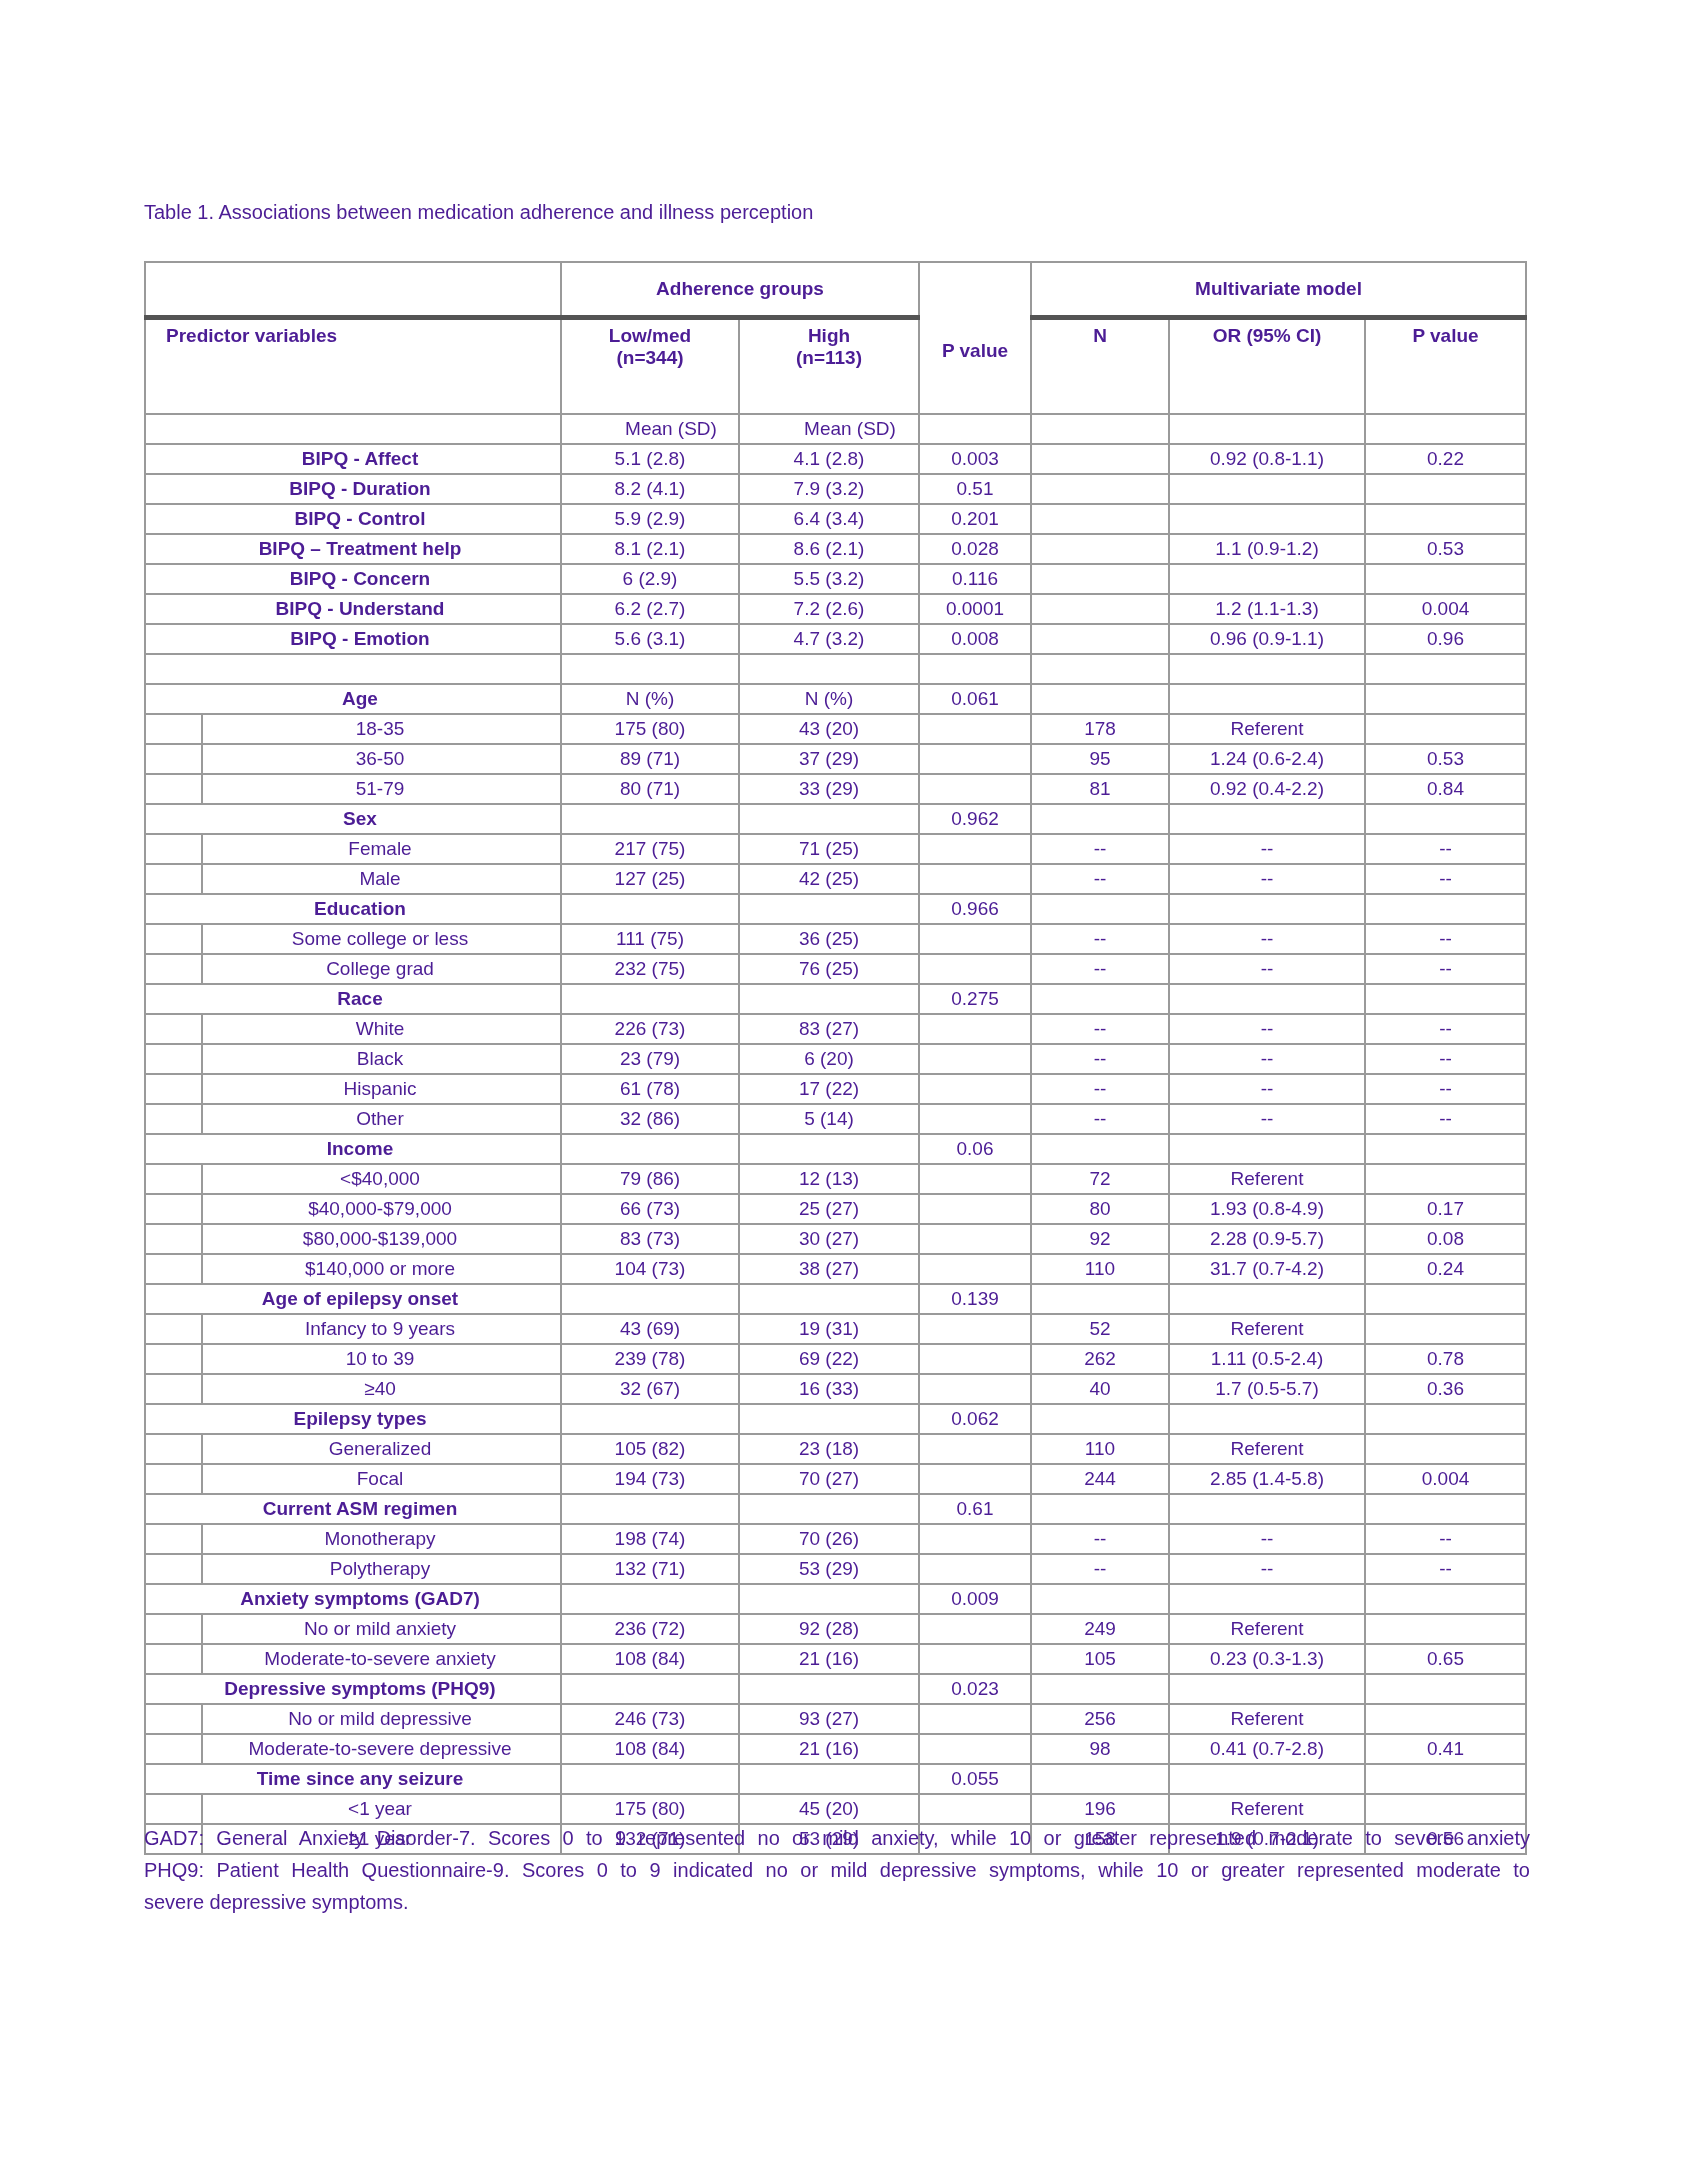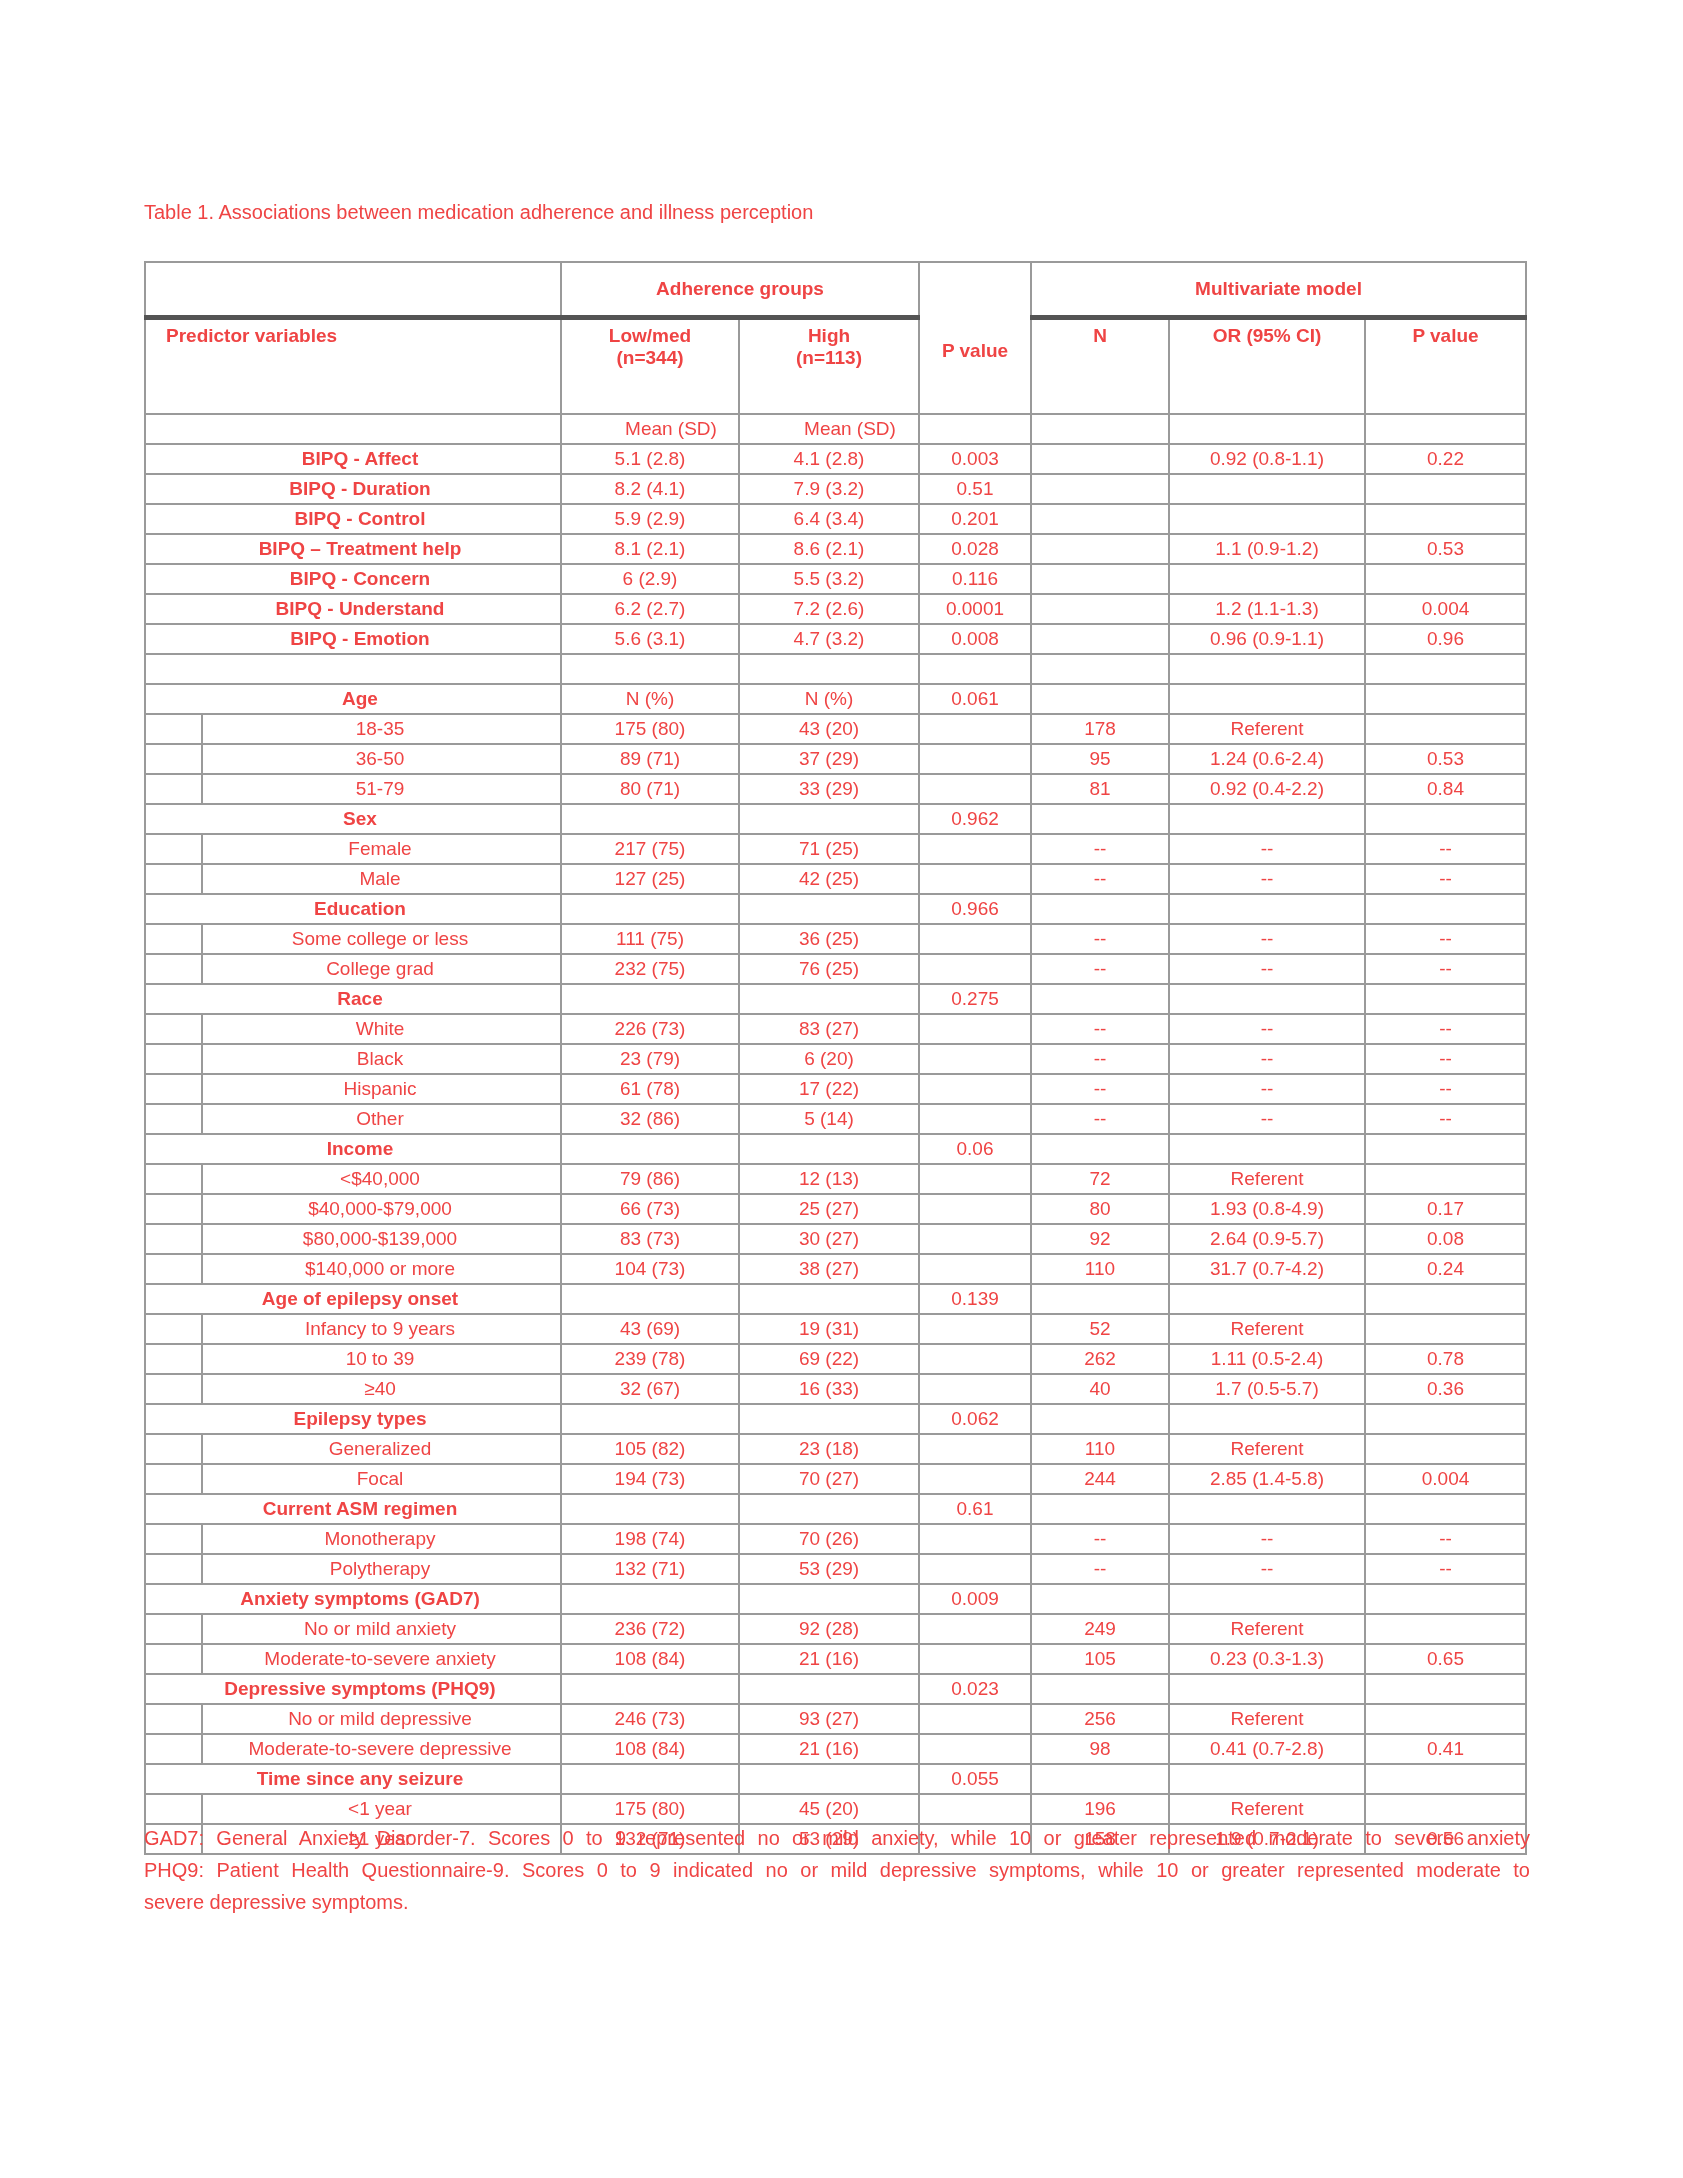--- a/index.html
+++ b/index.html
@@ -2,21 +2,21 @@
 <html><head>
 <meta charset="utf-8">
 <style>
   html,body{margin:0;padding:0;background:#ffffff;}
   .page{
     position:relative;
     width:1683px;
     height:2178px;
     background:#ffffff;
     font-family:"Liberation Sans","DejaVu Sans",sans-serif;
-    color:#ef4444;
+    color:#4c1d95;
   }
   .doc-title{
     position:absolute;
     left:144px; top:201px;
     font-size:20px;
     font-weight:400;
   }
   table.doc-table{
     position:absolute;
     left:144px; top:261px;
@@ -349,21 +349,21 @@
           <td class="num">1.93 (0.8-4.9)</td>
           <td class="num">0.17</td>
         </tr>
         <tr>
           <td class="indent"></td>
           <td class="label sub-label">$80,000-$139,000</td>
           <td class="num">83 (73)</td>
           <td class="num">30 (27)</td>
           <td class="num"></td>
           <td class="num">92</td>
-          <td class="num">2.64 (0.9-5.7)</td>
+          <td class="num">2.28 (0.9-5.7)</td>
           <td class="num">0.08</td>
         </tr>
         <tr>
           <td class="indent"></td>
           <td class="label sub-label">$140,000 or more</td>
           <td class="num">104 (73)</td>
           <td class="num">38 (27)</td>
           <td class="num"></td>
           <td class="num">110</td>
           <td class="num">31.7 (0.7-4.2)</td>

